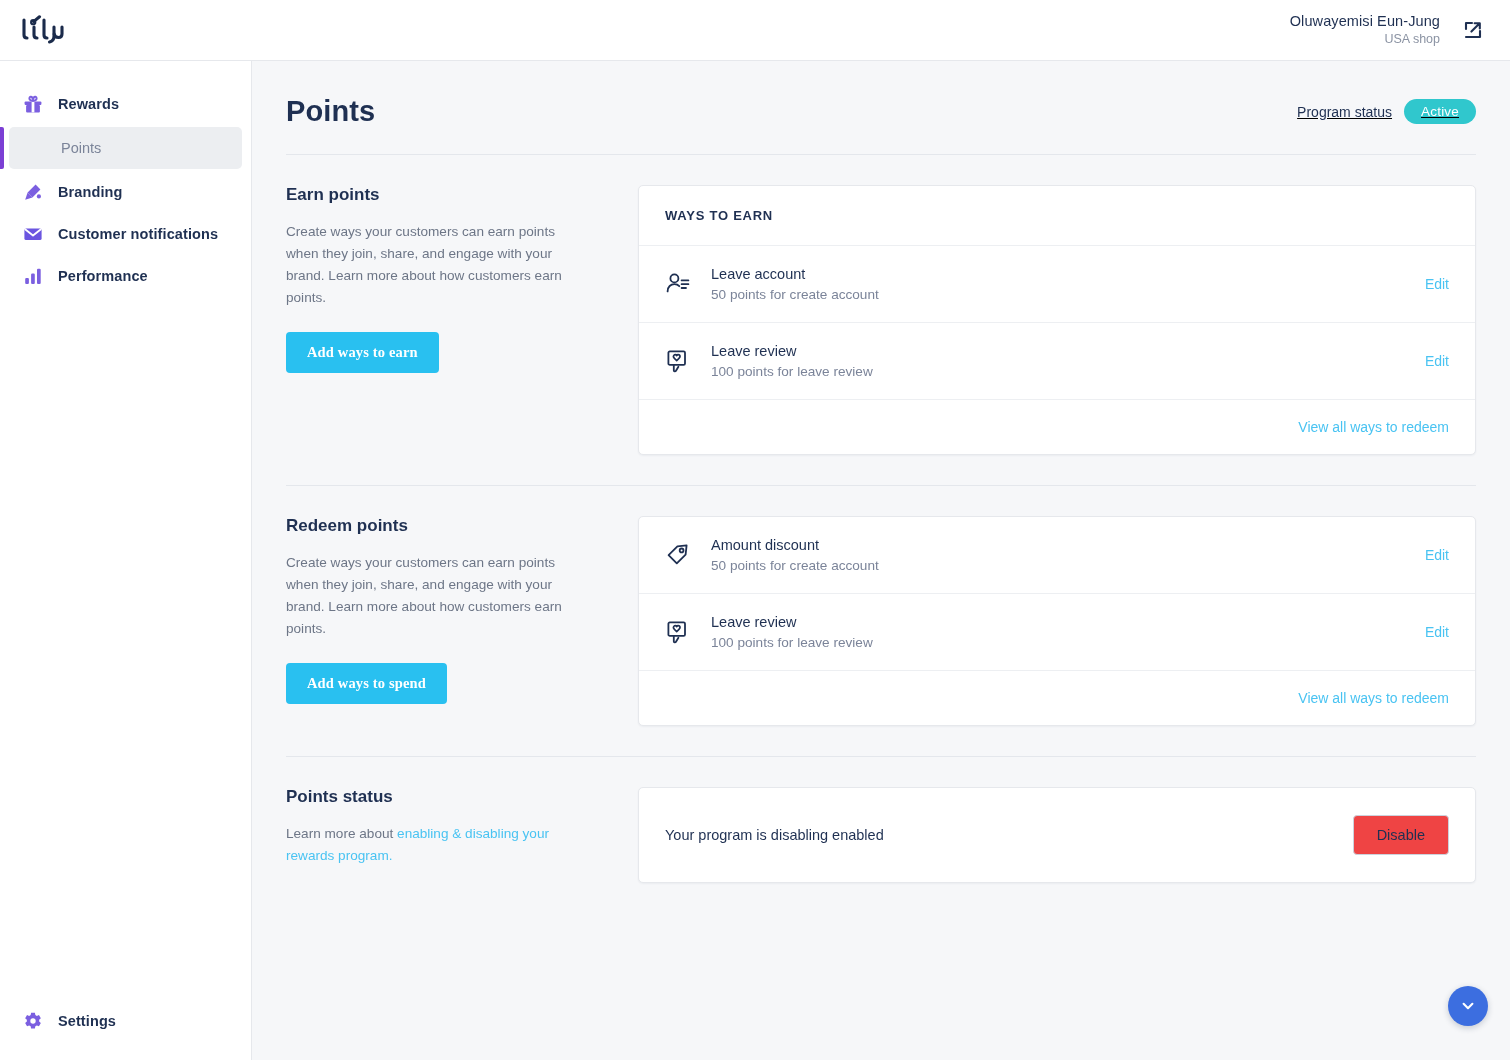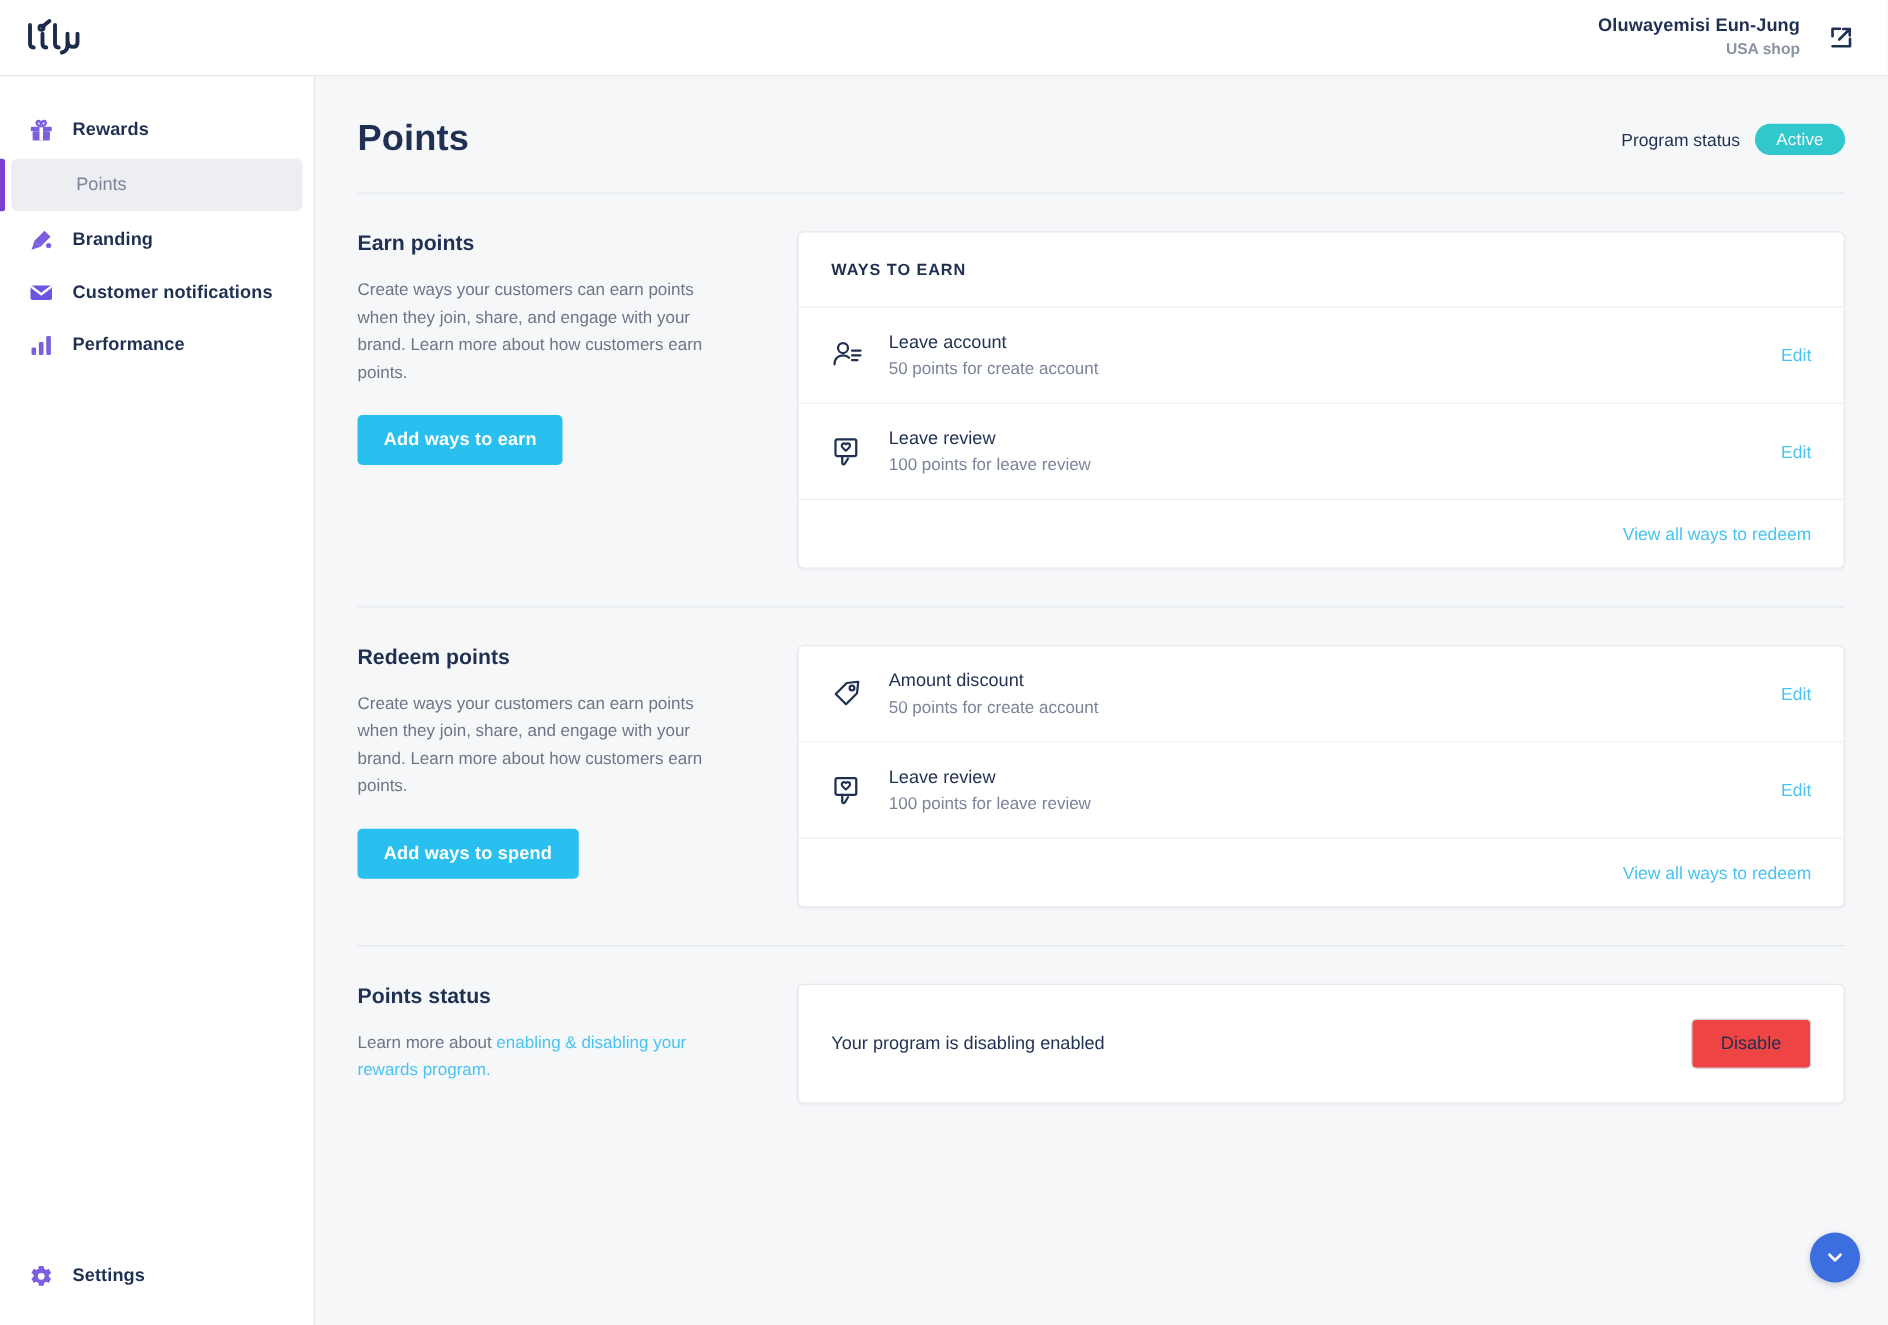--- a/index.html
+++ b/index.html
@@ -10,21 +10,21 @@
     overflow: hidden;
   }
   .app { display: flex; flex-direction: column; width: 1510px; height: 1060px; }
 
   
   .topbar {
     height: 61px; min-height: 61px;
     background: #ffffff;
     border-bottom: 1px solid #e6e8ec;
     display: flex; align-items: center;
-    position: relative; z-index: 5; font-weight: bold;
+    position: relative; z-index: 5;
   }
   .logo-zone {
     width: 252px; min-width: 252px; height: 100%;
     display: flex; align-items: center; padding-left: 20px;
   }
   .logo-mark { display: block; }
   .topbar-right {
     margin-left: auto; display: flex; align-items: center;
     gap: 22px; padding-right: 26px;
   }
@@ -74,41 +74,42 @@
   .main {
     flex: 1; background: #f6f7f9; position: relative;
     overflow: hidden; padding: 0 34px 0 34px;
   }
   .page-head {
     display: flex; align-items: center;
     padding-top: 34px; padding-bottom: 26px;
     border-bottom: 1px solid #e4e7ec;
   }
   .page-title { font-size: 29px; color: #1f3052; font-weight: bold; letter-spacing: .1px; }
-  .status-wrap { margin-left: auto; display: flex; align-items: center; gap: 12px; }
+  .status-wrap { margin-left: auto; display: flex; align-items: center; gap: 12px; text-decoration: underline; }
   .status-label { font-size: 14px; color: #1f3052; }
   .badge {
     background: #30c7cd; color: #ffffff; font-size: 13.5px;
     padding: 5px 17px; border-radius: 13px; letter-spacing: .2px;
   }
 
   
   .section { display: flex; padding: 30px 0 30px 0; gap: 40px; }
   .section + .section { border-top: 1px solid #e4e7ec; }
   .section-left { width: 312px; min-width: 312px; padding-right: 30px; }
   .section-title { font-size: 17px; color: #1f3052; font-weight: bold; margin-bottom: 16px; }
   .section-desc { font-size: 13.6px; line-height: 1.63; color: #6d7687; }
   .section-desc .link { color: #49c3f2; }
   .btn-primary {
     margin-top: 22px; display: inline-block;
     background: #29c0f0; color: #ffffff;
     font-size: 14.5px; font-weight: bold;
     border: none; border-radius: 4px;
     padding: 12px 21px; cursor: pointer;
     letter-spacing: .15px;
+    font-family: Liberation Serif, serif;
   }
   .section-right { flex: 1; min-width: 0; }
 
   
   .card {
     background: #ffffff; border: 1px solid #e6e8ec;
     border-radius: 5px; box-shadow: 0 1px 2px rgba(24,39,75,.05);
     overflow: hidden;
   }
   .card-head {

